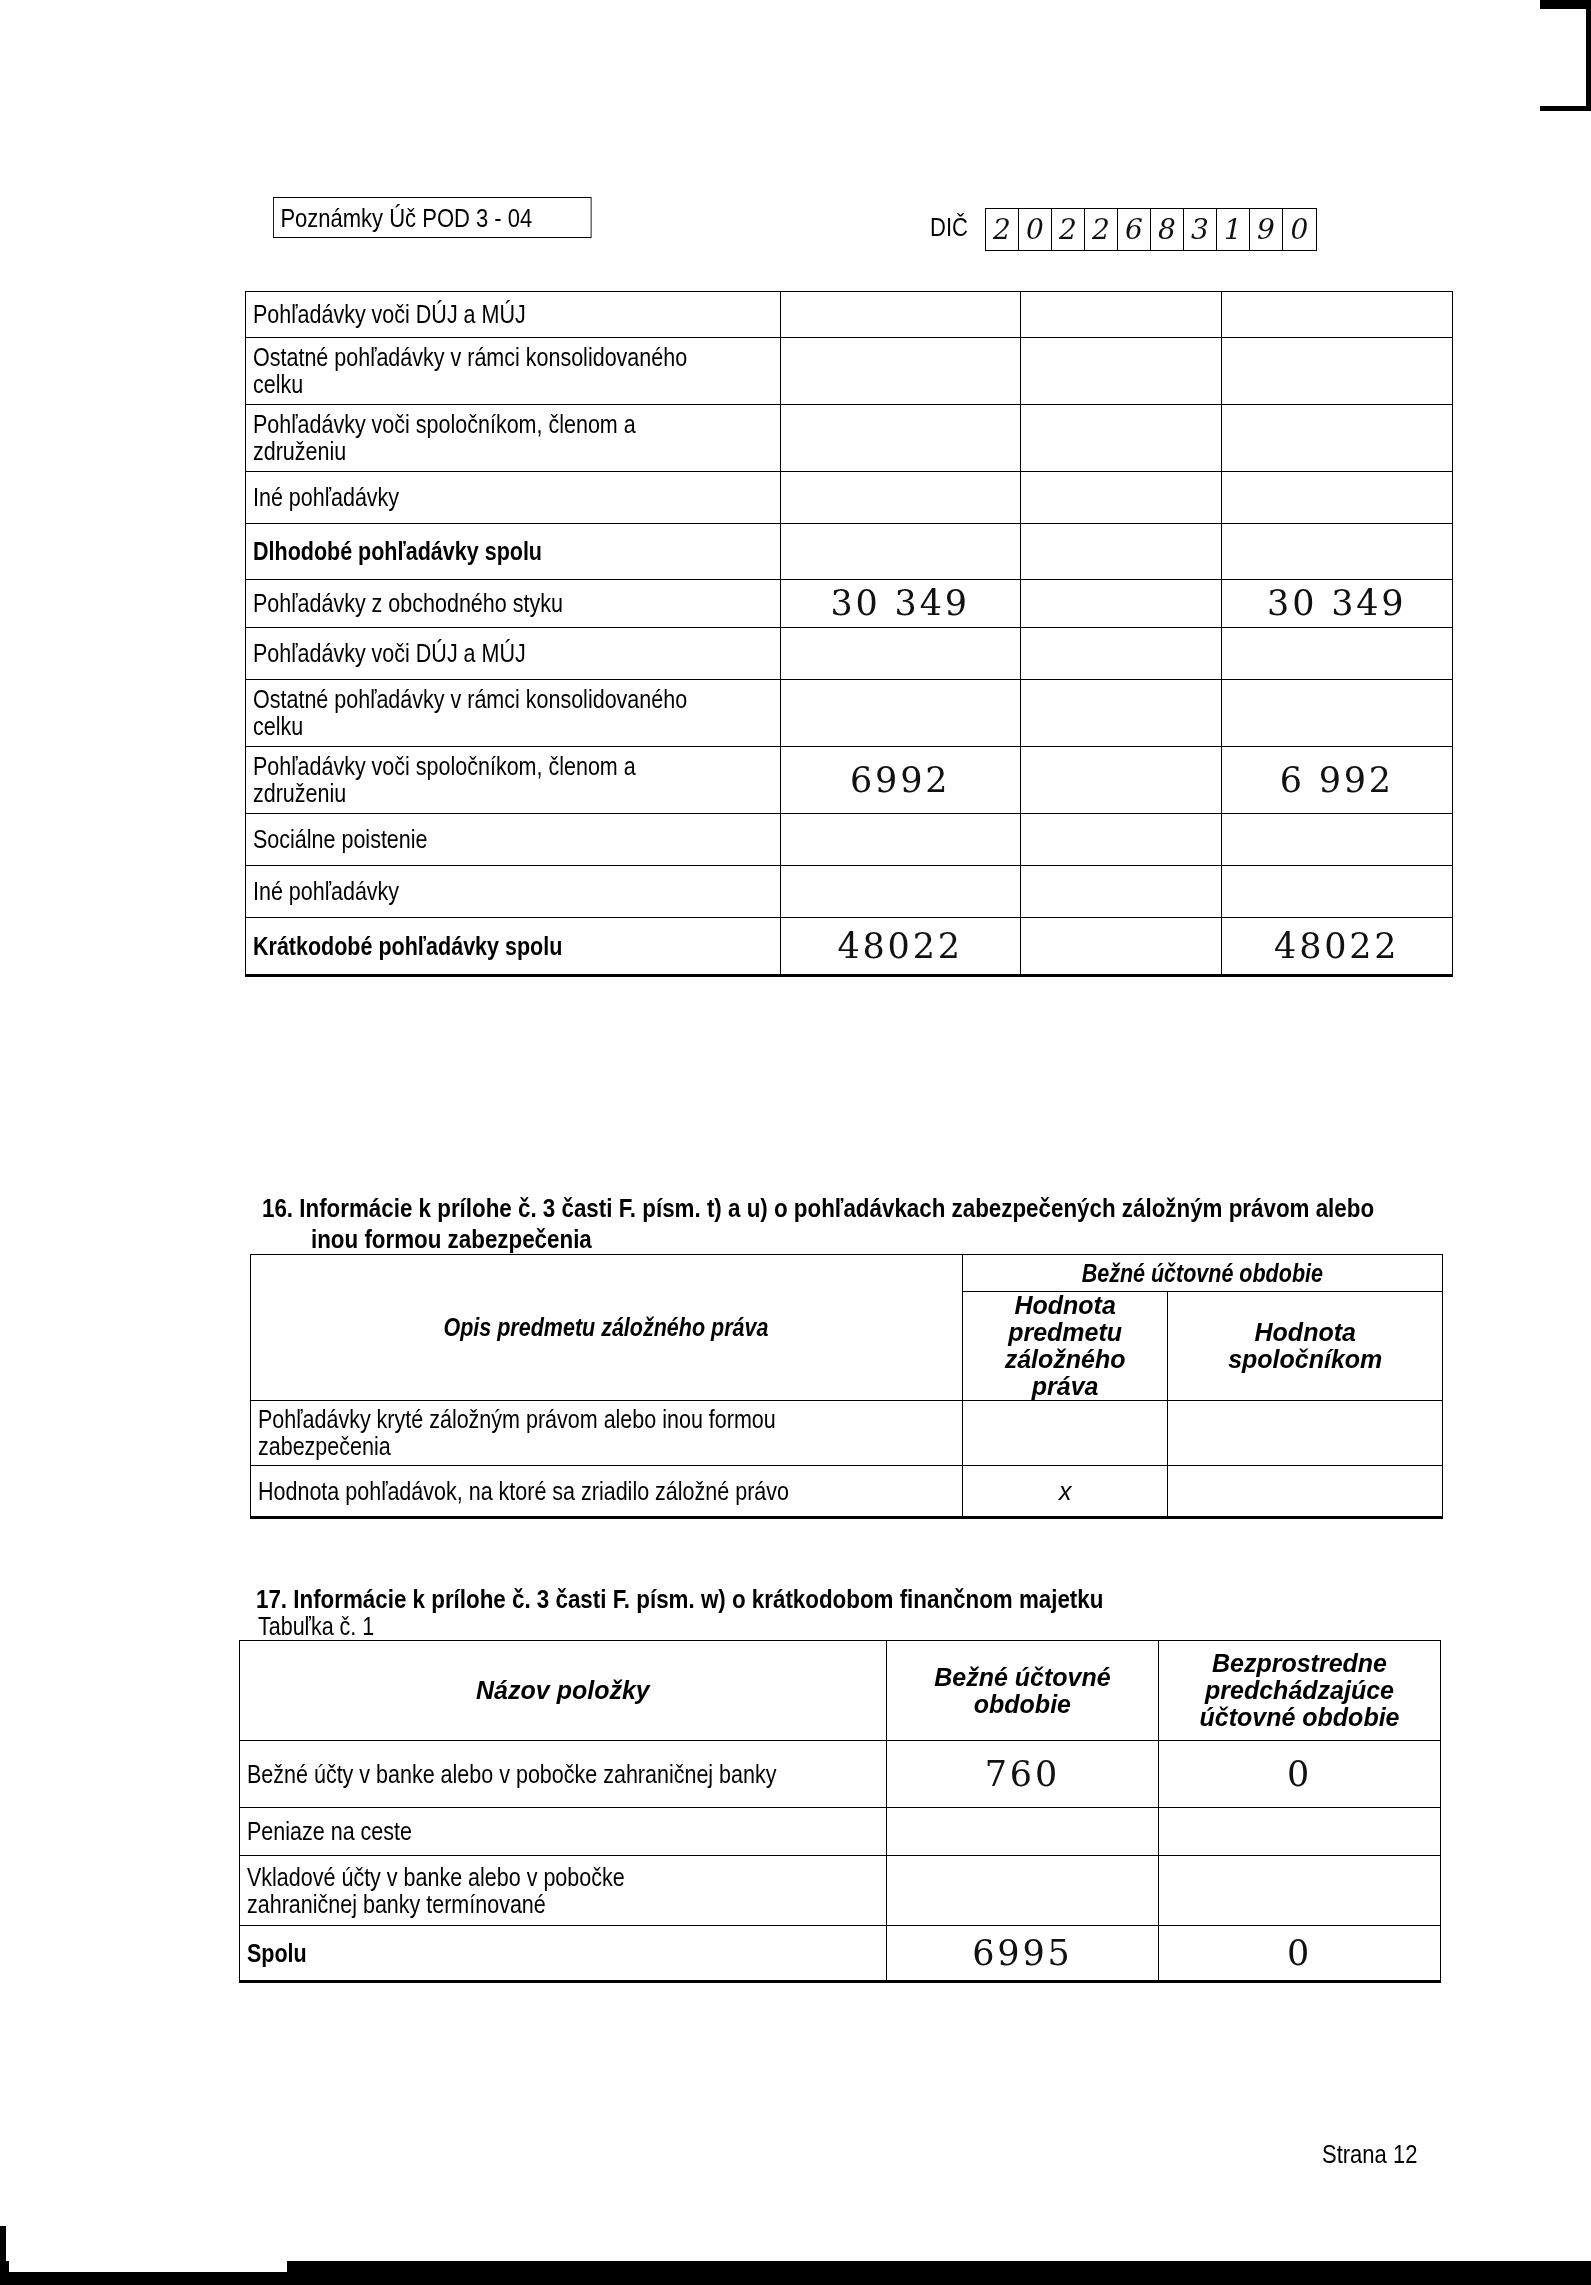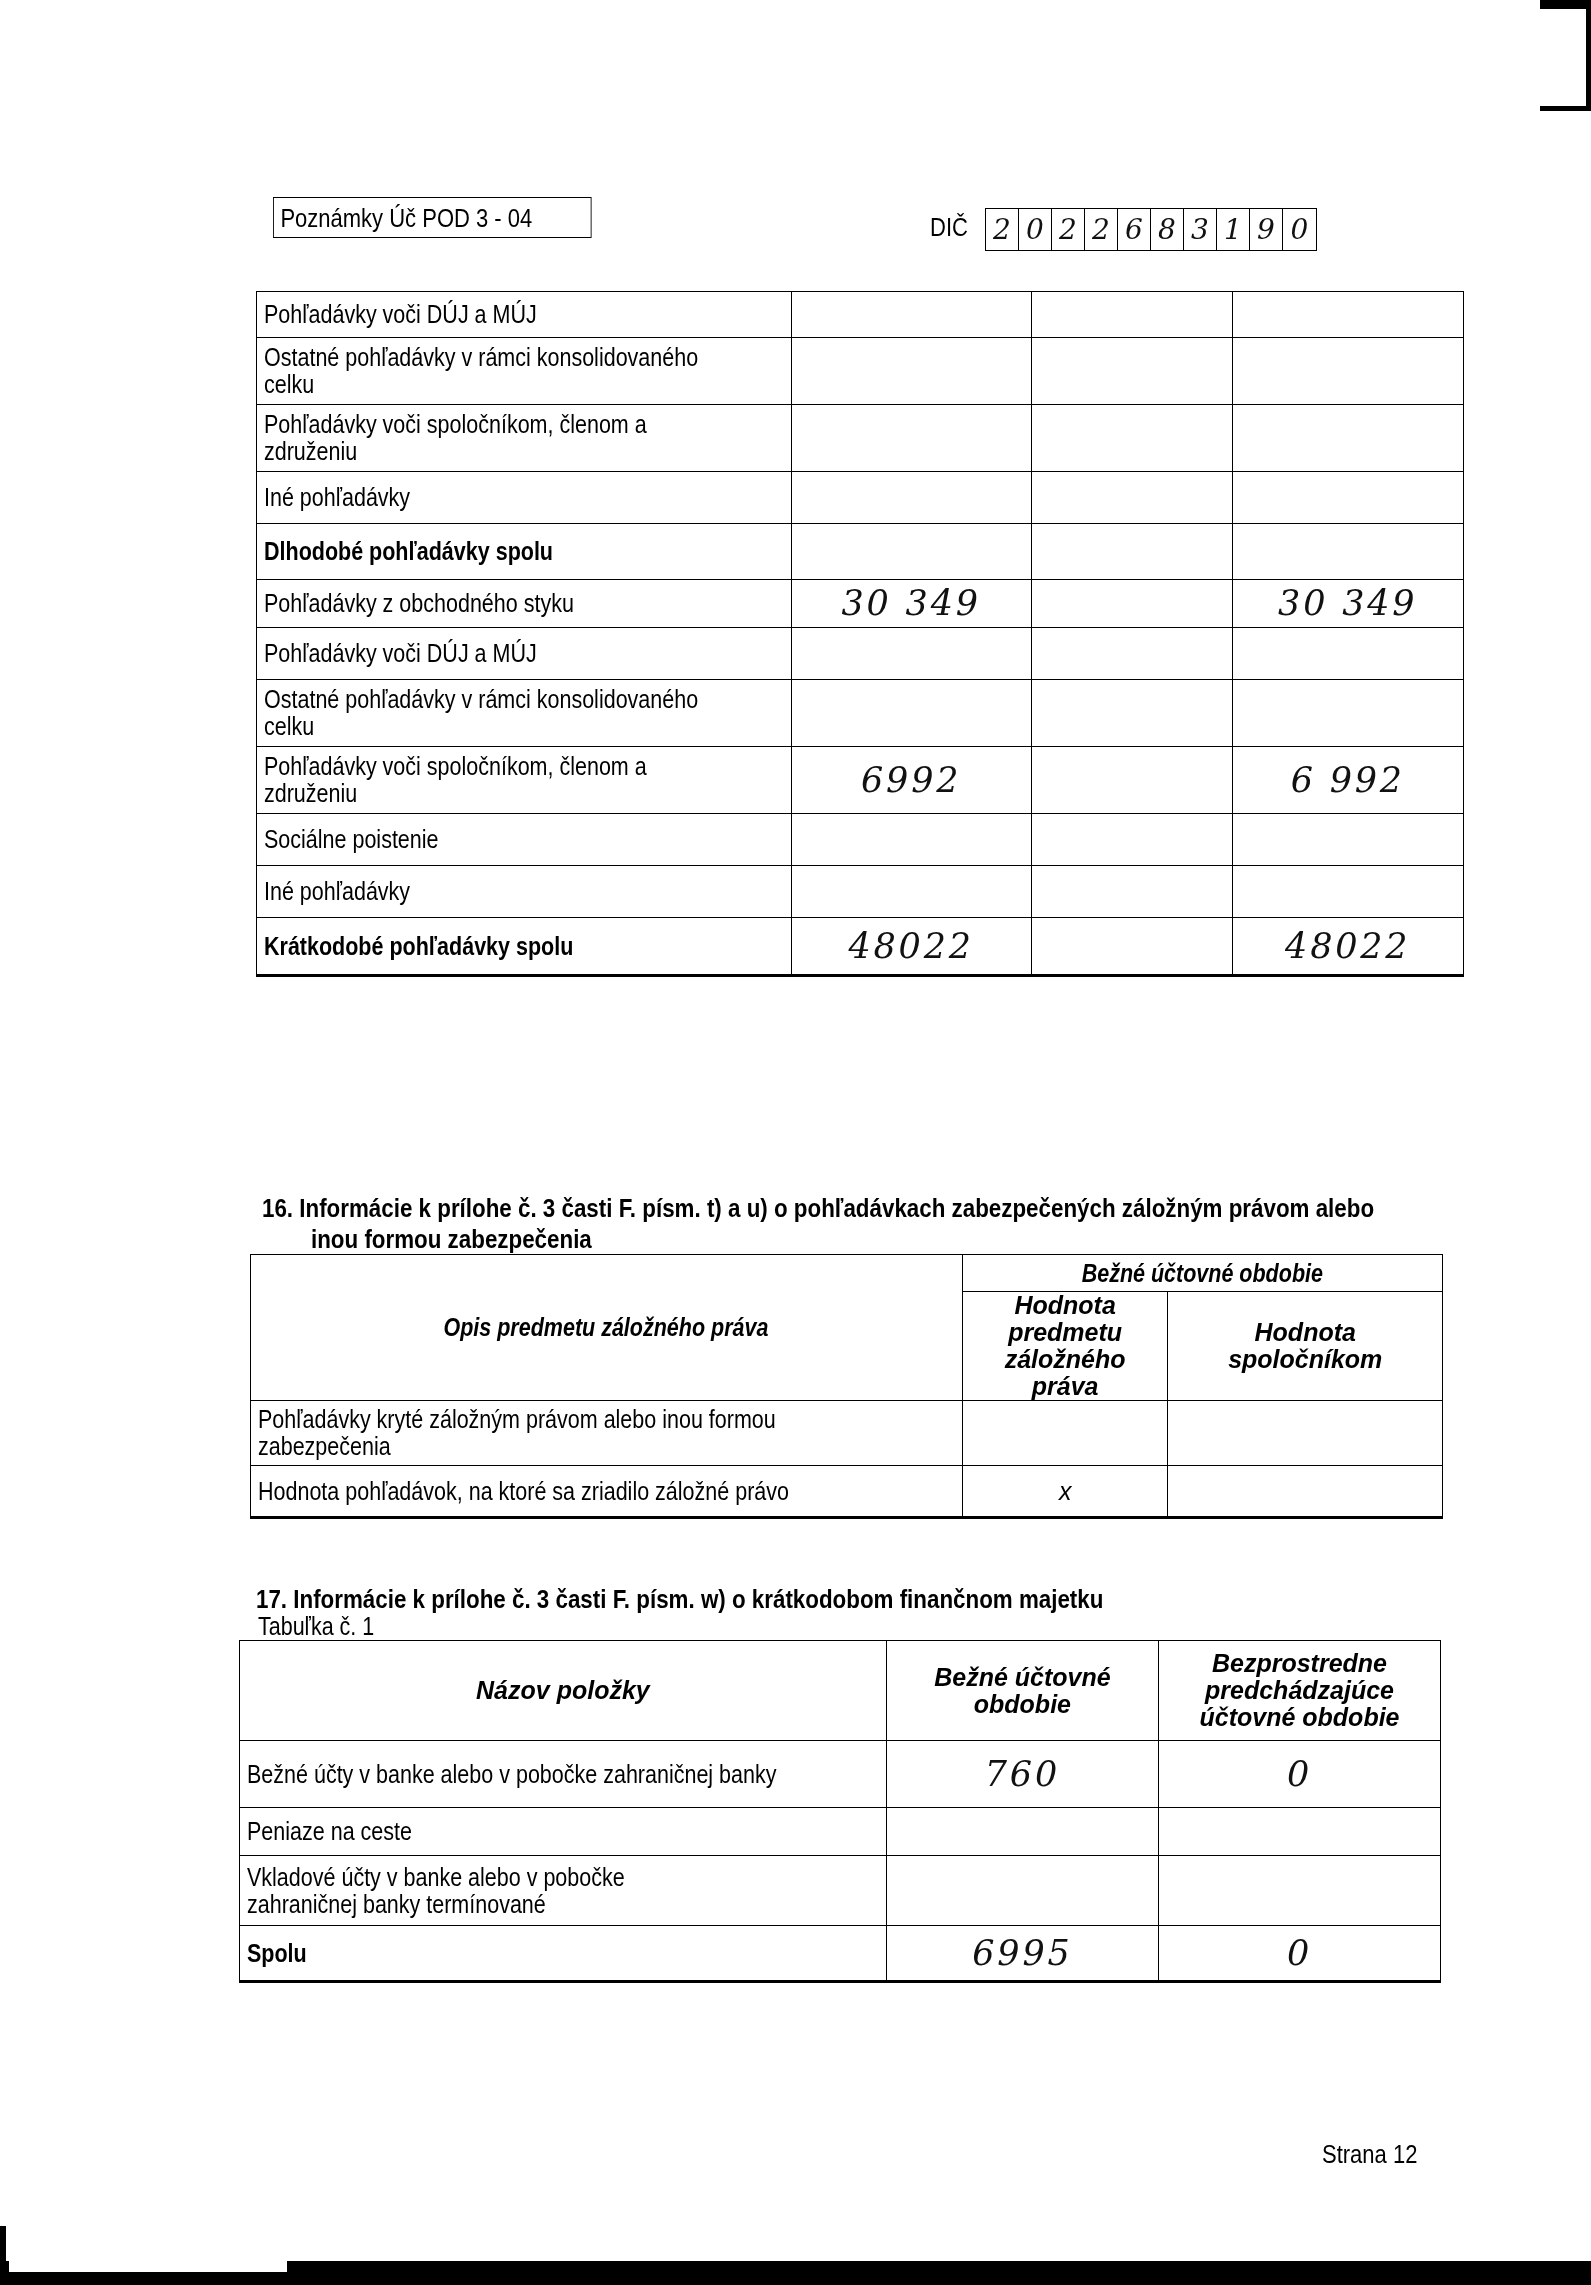--- a/index.html
+++ b/index.html
@@ -19,21 +19,21 @@
   .dic-box { width:33px; height:41px; border-right:1.9px solid #000; box-sizing:border-box;
              font-family:"DejaVu Serif", serif; font-style:italic; font-size:28px; line-height:41px;
              text-align:center; color:#111; }
   .dic-box:last-child { border-right:none; }
 
   table.grid { position:absolute; border-collapse:collapse; }
   table.grid td { border:1.9px solid #000; padding:0 7.4px; font-size:25px; line-height:27px; vertical-align:middle;
                   box-sizing:border-box; }
   table.grid td.lbl span { display:inline-block; transform:scaleX(0.86); transform-origin:left; white-space:nowrap; }
   table.grid td.bold { font-weight:bold; }
-  table.grid td.hand { font-family:"DejaVu Serif", serif; font-style:italic; font-size:35px; text-align:center; color:#111; letter-spacing:2.8px; }
+  table.grid td.hand { font-family:"DejaVu Serif", serif; font-size:35px; text-align:center; color:#111; letter-spacing:2.8px; }
   table.grid td.center { text-align:center;font-style:italic; }
   .thick-top td { border-top:3.7px solid #000; }
 
   .sec-title { font-size:26px; font-weight:bold; white-space:nowrap; transform:scaleX(0.86); transform-origin:left; }
   .plain { font-size:25px; white-space:nowrap; transform:scaleX(0.86); transform-origin:left; }
   .page-num { left:1322px; top:2140px; font-size:25px; transform:scaleX(0.88); transform-origin:left; }
 </style>
 </head>
 <body>
 
@@ -53,21 +53,21 @@
   <div class="dic-box">2</div>
   <div class="dic-box">2</div>
   <div class="dic-box">6</div>
   <div class="dic-box">8</div>
   <div class="dic-box">3</div>
   <div class="dic-box">1</div>
   <div class="dic-box">9</div>
   <div class="dic-box">0</div>
 </div>
 
-<table class="grid" style="left:256px; top:291px; width:1208px;">
+<table class="grid" style="left:245px; top:291px; width:1208px;">
   <colgroup>
       <col style="width:458px">
       <col style="width:260px">
       <col style="width:239px">
       <col style="width:250px">
     </colgroup>
   <tbody>
       <tr style="height:46px" class="thick-top">
     <td class="lbl"><span>Pohľadávky voči DÚJ a MÚJ</span></td>
     <td class="hand"></td>

